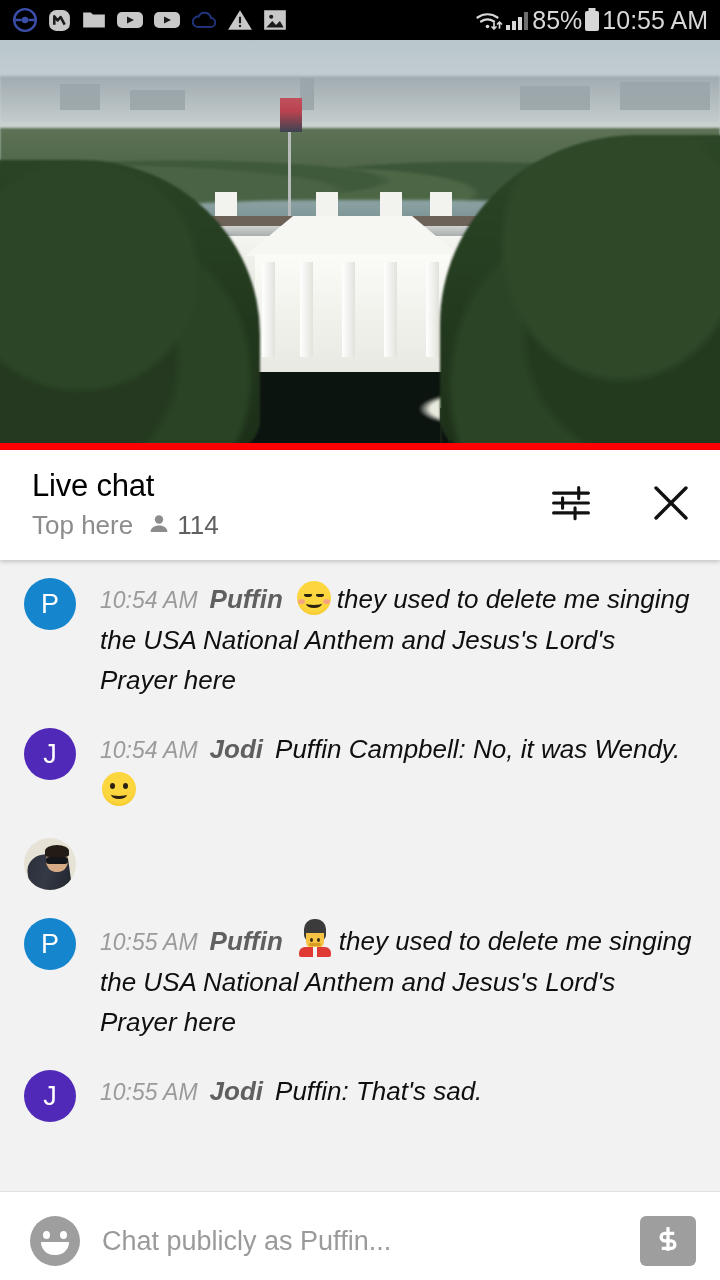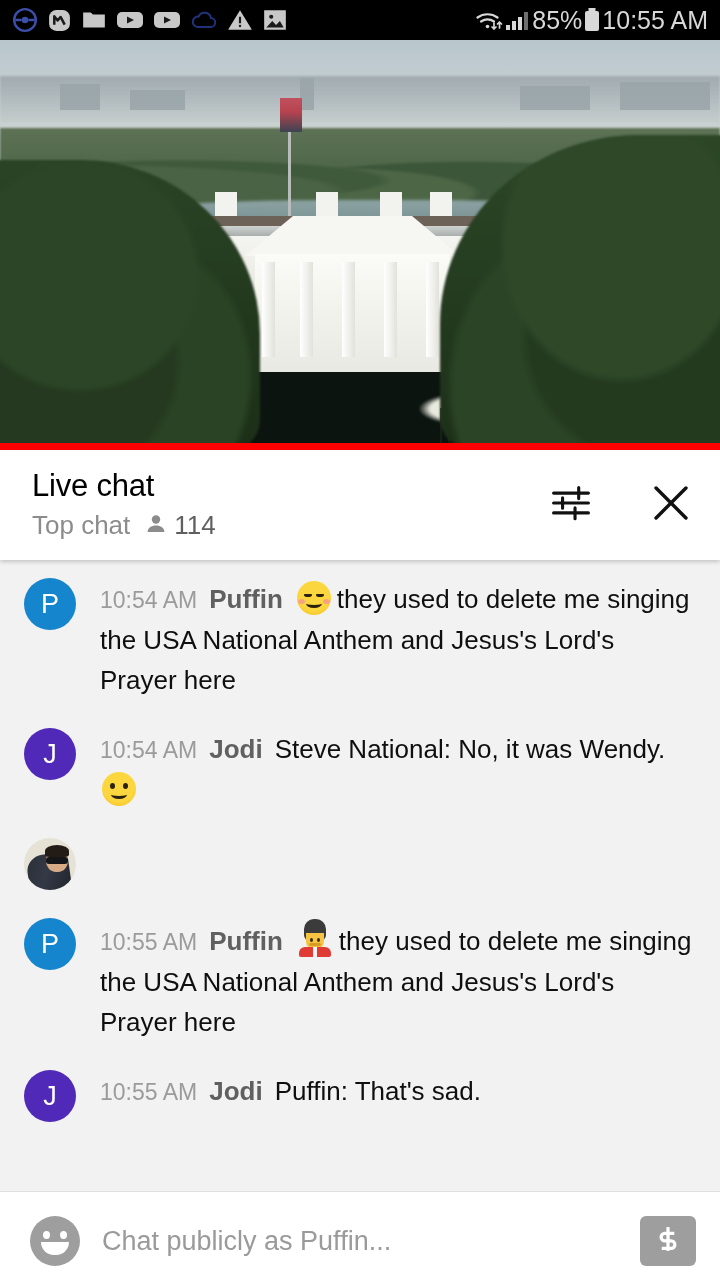--- a/index.html
+++ b/index.html
@@ -164,21 +164,21 @@
   .av-photo-hair {
     position:absolute; left:21px; top:7px; width:24px; height:12px;
     background:#231c16; border-radius:50% 50% 20% 20%;
   }
   .av-photo-glasses {
     position:absolute; left:22px; top:19px; width:22px; height:7px;
     background:#15161a; border-radius:3px;
   }
   .msg-body {
     flex:1; font-size:26px; line-height:40px; color:#0f0f0f;
-    word-wrap:break-word; padding-top:1px;
+    word-wrap:break-word; padding-top:1px;font-style:italic;
   }
   .msg-time { color:#9b9b9b; font-size:23px; margin-right:12px; }
   .msg-author { color:#606060; font-weight:bold; margin-right:12px; }
   .emoji-img { display:inline-block; vertical-align:-7px; margin:0 6px 0 2px; position:relative; }
 
   
   .e-smile {
     width:34px; height:34px; border-radius:50%;
     background:radial-gradient(circle at 50% 40%, #fcd63f 0 60%, #f0b90f 100%);
   }
@@ -387,21 +387,21 @@
   <div class="vid-trees-near-l"></div>
   <div class="vid-trees-near-r"></div>
 
   <div id="progress-bar"></div>
 </div>
 
 <div id="chat-header">
   <div class="hdr-texts">
     <div id="live-chat-title">Live chat</div>
     <div class="hdr-sub">
-      <span id="top-chat-label">Top chat</span>
+      <span id="top-chat-label">Top here</span>
       <span class="viewers">
         <span>
           <svg width="24" height="24" viewBox="0 0 24 24">
               <circle cx="12" cy="7.5" r="4.2" fill="#8c8c8c"></circle>
               <path d="M3.6 20c0-4.3 3.8-6.6 8.4-6.6S20.4 15.7 20.4 20z" fill="#8c8c8c"></path>
             </svg>
         </span>
         <span id="viewer-count">114</span>
       </span>
     </div>
@@ -429,21 +429,21 @@
     <div class="msg">
       <div class="msg-avatar" style="background: rgb(21, 133, 206);">
         <span>P</span>
       </div>
       <div class="msg-body"><span class="msg-time">10:54 AM</span><span class="msg-author">Puffin</span><span class="emoji-img e-smile"><span class="eye l"></span><span class="eye r"></span><span class="mouth"></span><span class="blush l"></span><span class="blush r"></span></span><span>they used to delete me singing the USA National Anthem and Jesus's Lord's Prayer here</span></div>
     </div>
     <div class="msg">
       <div class="msg-avatar" style="background: rgb(80, 41, 184);">
         <span>J</span>
       </div>
-      <div class="msg-body"><span class="msg-time">10:54 AM</span><span class="msg-author">Jodi</span><span>Steve National: No, it was Wendy.</span><span class="emoji-img e-smile e-smile2"><span class="eye l"></span><span class="eye r"></span><span class="mouth"></span></span></div>
+      <div class="msg-body"><span class="msg-time">10:54 AM</span><span class="msg-author">Jodi</span><span>Puffin Campbell: No, it was Wendy.</span><span class="emoji-img e-smile e-smile2"><span class="eye l"></span><span class="eye r"></span><span class="mouth"></span></span></div>
     </div>
     <div class="msg">
       <div class="msg-avatar photo">
         <span class="av-photo-body"></span>
         <span class="av-photo-head"></span>
         <span class="av-photo-hair"></span>
         <span class="av-photo-glasses"></span>
       </div>
     </div>
     <div class="msg">

